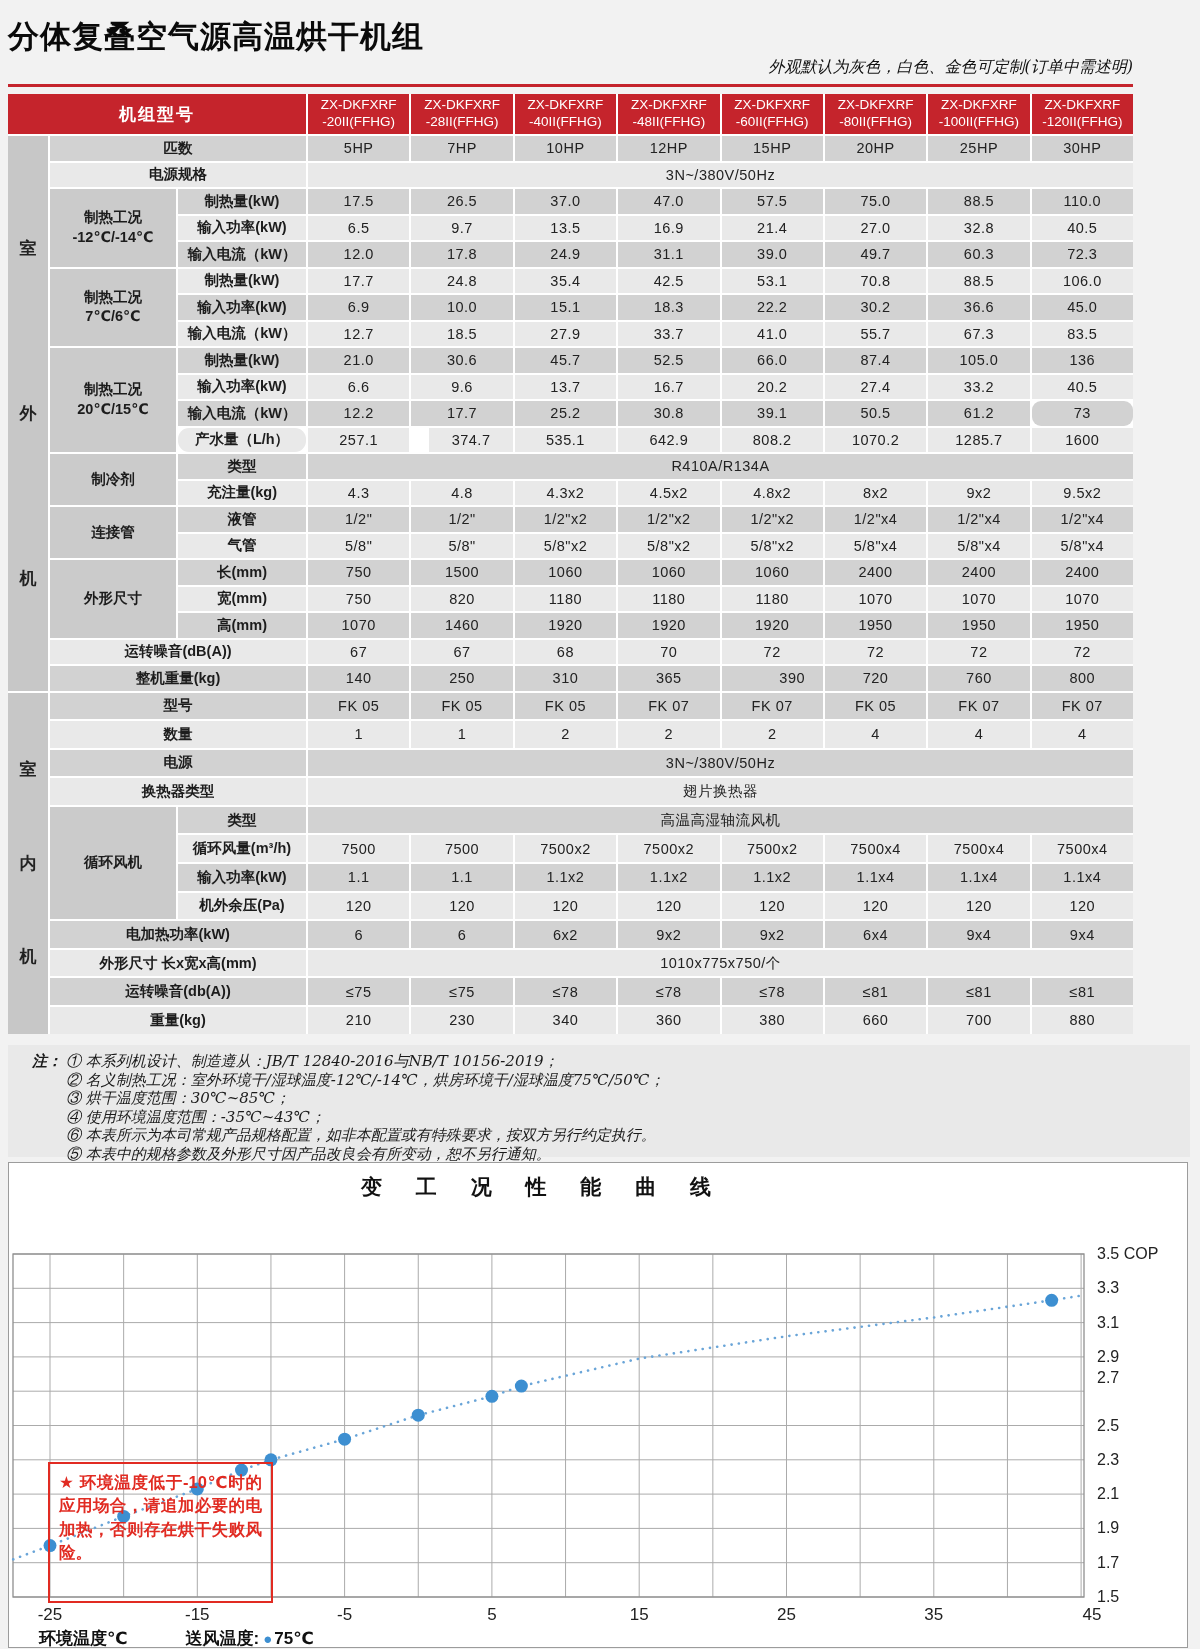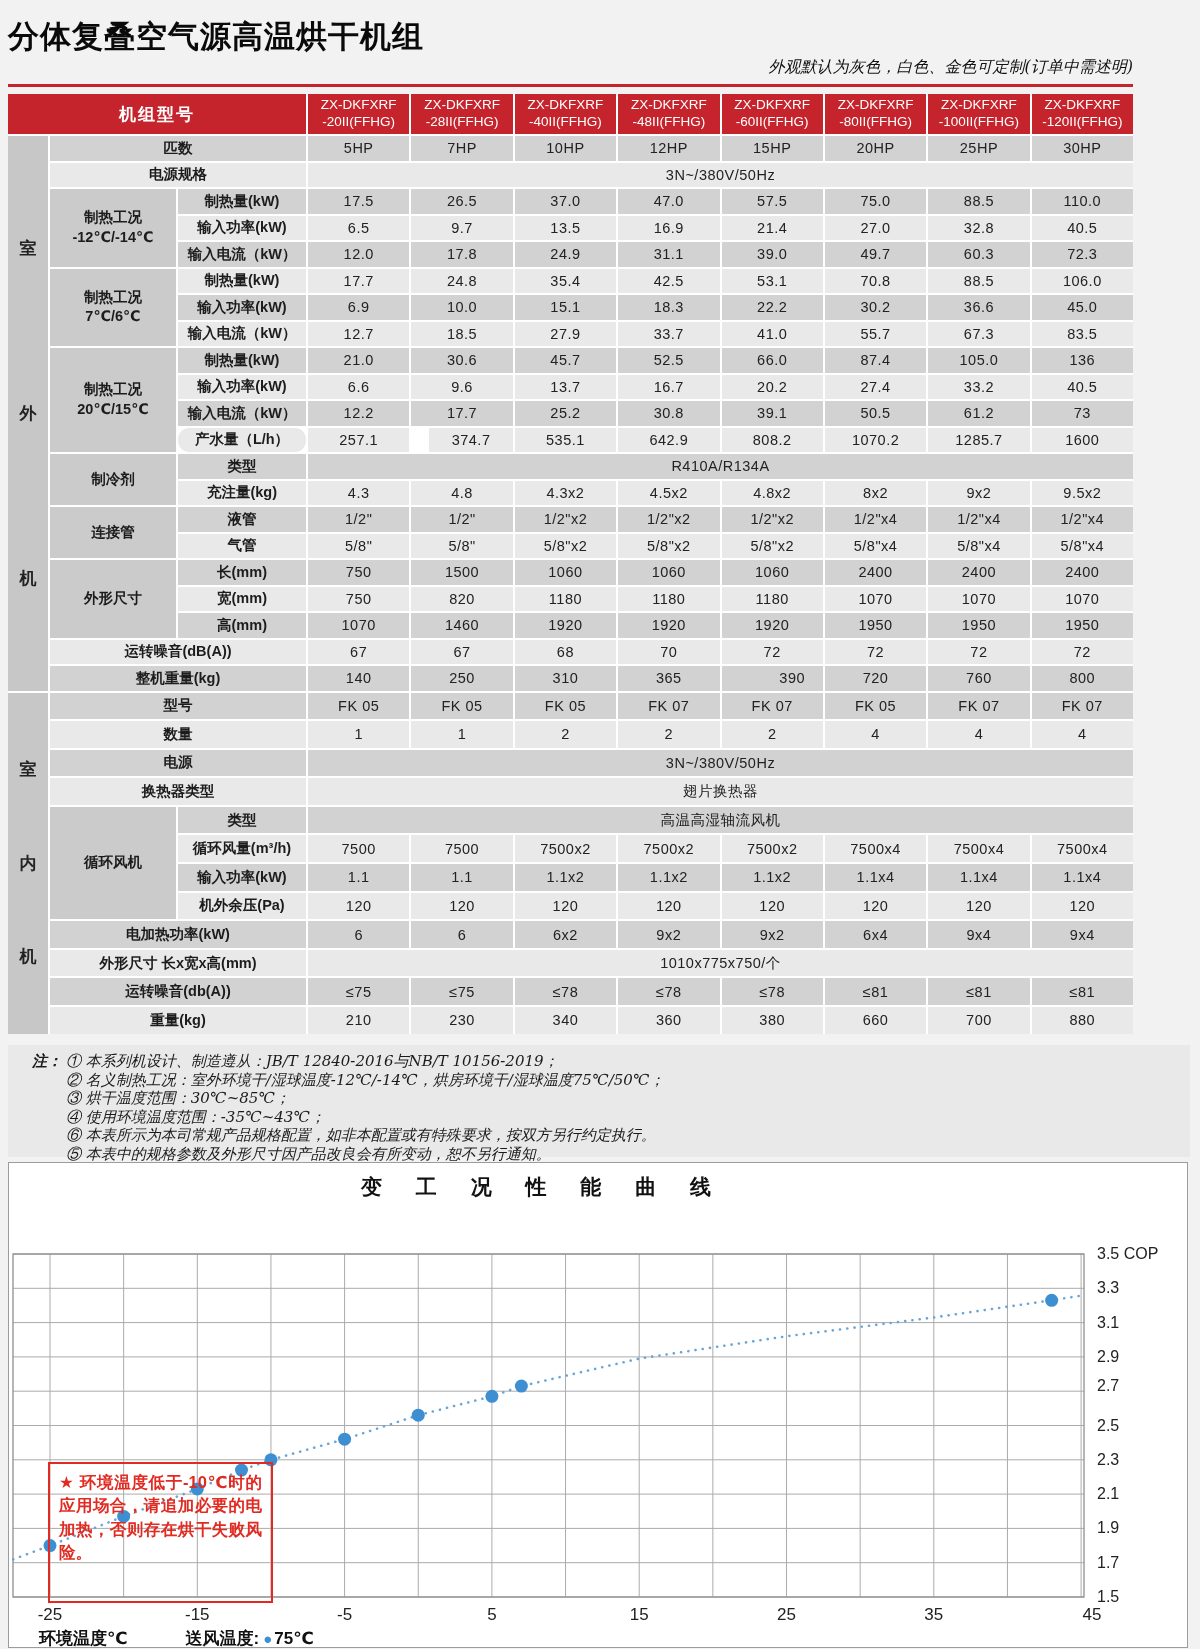--- a/index.html
+++ b/index.html
@@ -187,21 +187,21 @@
     <div class="cell val light" style="grid-area: 11 / 10;">33.2</div>
     <div class="cell val light" style="grid-area: 11 / 11;">40.5</div>
     <div class="cell lab dark" style="grid-area: 12 / 3;">输入电流（kW）</div>
     <div class="cell val dark" style="grid-area: 12 / 4;">12.2</div>
     <div class="cell val dark" style="grid-area: 12 / 5;">17.7</div>
     <div class="cell val dark" style="grid-area: 12 / 6;">25.2</div>
     <div class="cell val dark" style="grid-area: 12 / 7;">30.8</div>
     <div class="cell val dark" style="grid-area: 12 / 8;">39.1</div>
     <div class="cell val dark" style="grid-area: 12 / 9;">50.5</div>
     <div class="cell val dark" style="grid-area: 12 / 10;">61.2</div>
-    <div class="cell val dark" style="grid-area: 12 / 11;">73</div>
+    <div class="cell val dark" style="grid-area: 12 / 11; border-radius: 9px;">73</div>
     <div class="cell lab light" style="grid-area: 13 / 3; border-radius: 11px;">产水量（L/h）</div>
     <div class="cell val light" style="grid-area: 13 / 4;">257.1</div>
     <div class="cell val light" style="grid-area: 13 / 5; margin-left: 18px;">374.7</div>
     <div class="cell val light" style="grid-area: 13 / 6;">535.1</div>
     <div class="cell val light" style="grid-area: 13 / 7;">642.9</div>
     <div class="cell val light" style="grid-area: 13 / 8;">808.2</div>
     <div class="cell val light" style="grid-area: 13 / 9;">1070.2</div>
     <div class="cell val light" style="grid-area: 13 / 10;">1285.7</div>
     <div class="cell val light" style="grid-area: 13 / 11;">1600</div>
     <div class="cell grp" style="grid-area: 14 / 2 / span 2;">制冷剂</div>
@@ -447,20 +447,20 @@
     <div class="xtick" style="left: 335.6px;">-5</div>
     <div class="xtick" style="left: 482.9px;">5</div>
     <div class="xtick" style="left: 630.2px;">15</div>
     <div class="xtick" style="left: 777.5px;">25</div>
     <div class="xtick" style="left: 924.8px;">35</div>
     <div class="xtick" style="left: 1083px;">45</div>
     <div class="ytick" style="top: 82px;">3.5  COP</div>
     <div class="ytick" style="top: 116.3px;">3.3</div>
     <div class="ytick" style="top: 150.6px;">3.1</div>
     <div class="ytick" style="top: 184.9px;">2.9</div>
-    <div class="ytick" style="top: 214px;">2.7</div>
+    <div class="ytick" style="top: 206px;">2.7</div>
     <div class="ytick" style="top: 253.5px;">2.5</div>
     <div class="ytick" style="top: 287.8px;">2.3</div>
     <div class="ytick" style="top: 322.1px;">2.1</div>
     <div class="ytick" style="top: 356.4px;">1.9</div>
     <div class="ytick" style="top: 390.7px;">1.7</div>
     <div class="ytick" style="top: 425px;">1.5</div>
   </div>
 
 </body></html>

